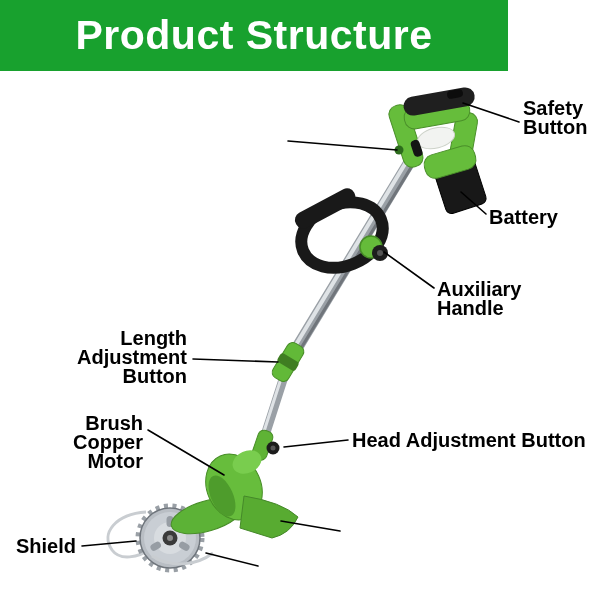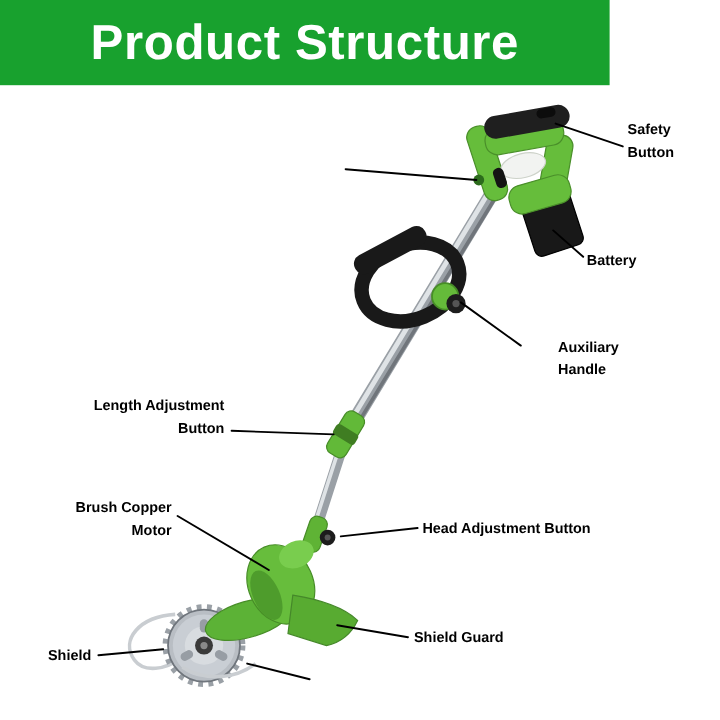--- a/index.html
+++ b/index.html
@@ -10,21 +10,21 @@
   }
   .banner {
     position:absolute; top:0; left:0; width:508px; height:71px;
     background:#18a12e; display:flex; align-items:center; justify-content:center;
   }
   .banner h1 {
     color:#ffffff; font-size:41px; font-weight:bold; letter-spacing:0.5px;
   }
   .art { position:absolute; left:0; top:0; width:600px; height:600px; }
   .label {
-    position:absolute; font-size:12px; font-weight:bold; line-height:19px;
+    position:absolute; font-size:20px; font-weight:bold; line-height:19px;
     color:#000000; white-space:pre-line;
   }
   .ta-right { text-align:right; }
 </style>
 </head>
 <body>
 
 <div class="stage">
 
   <header class="banner">
@@ -119,29 +119,28 @@
       <line x1="258" y1="566" x2="206" y2="553"></line>
     </g>
   </svg>
 
 
   <div class="label" style="left:523px; top:99px;">Safety
 Button</div>
 
   <div class="label" style="left:489px; top:208px;">Battery</div>
 
-  <div class="label" style="left:437px; top:280px;margin-left:28px;">Auxiliary
+  <div class="label" style="left:437px; top:280px;">Auxiliary
 Handle</div>
 
   <div class="label ta-right" style="left:20px; top:329px; width:167px;">Length Adjustment
 Button</div>
 
   <div class="label" style="left:352px; top:431px;">Head Adjustment Button</div>
 
   <div class="label ta-right" style="left:12px; top:414px; width:131px;">Brush Copper
 Motor</div>
 
-  <div class="label" style="left:345px; top:522px;">Shield Guard</div>
 
   <div class="label ta-right" style="left:6px; top:537px; width:70px;">Shield</div>
 
 
 </div>
 
 </body></html>

